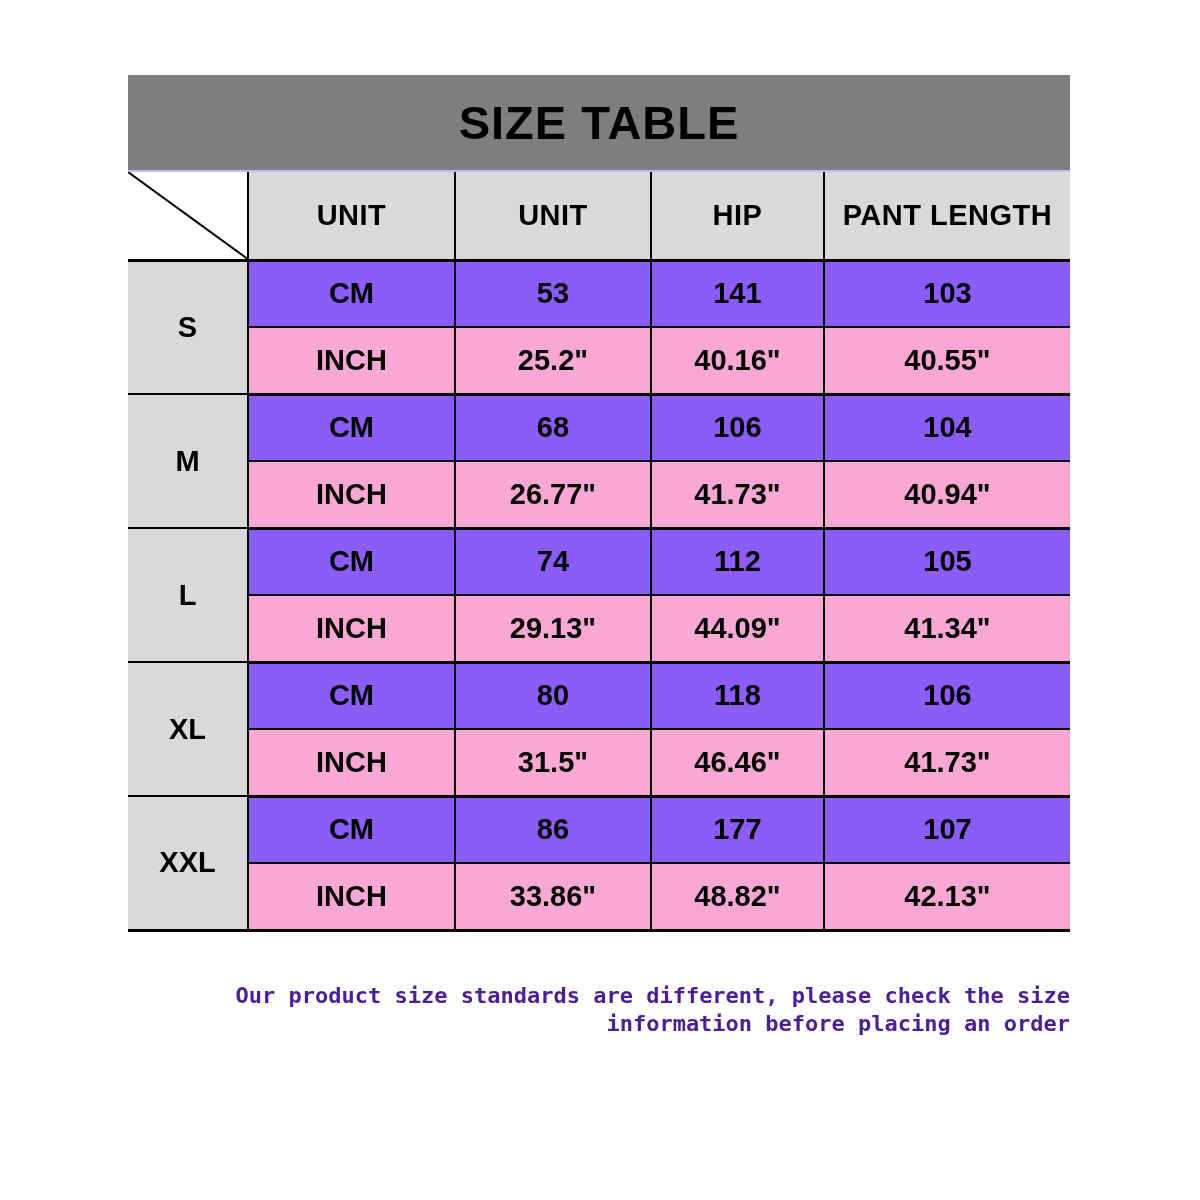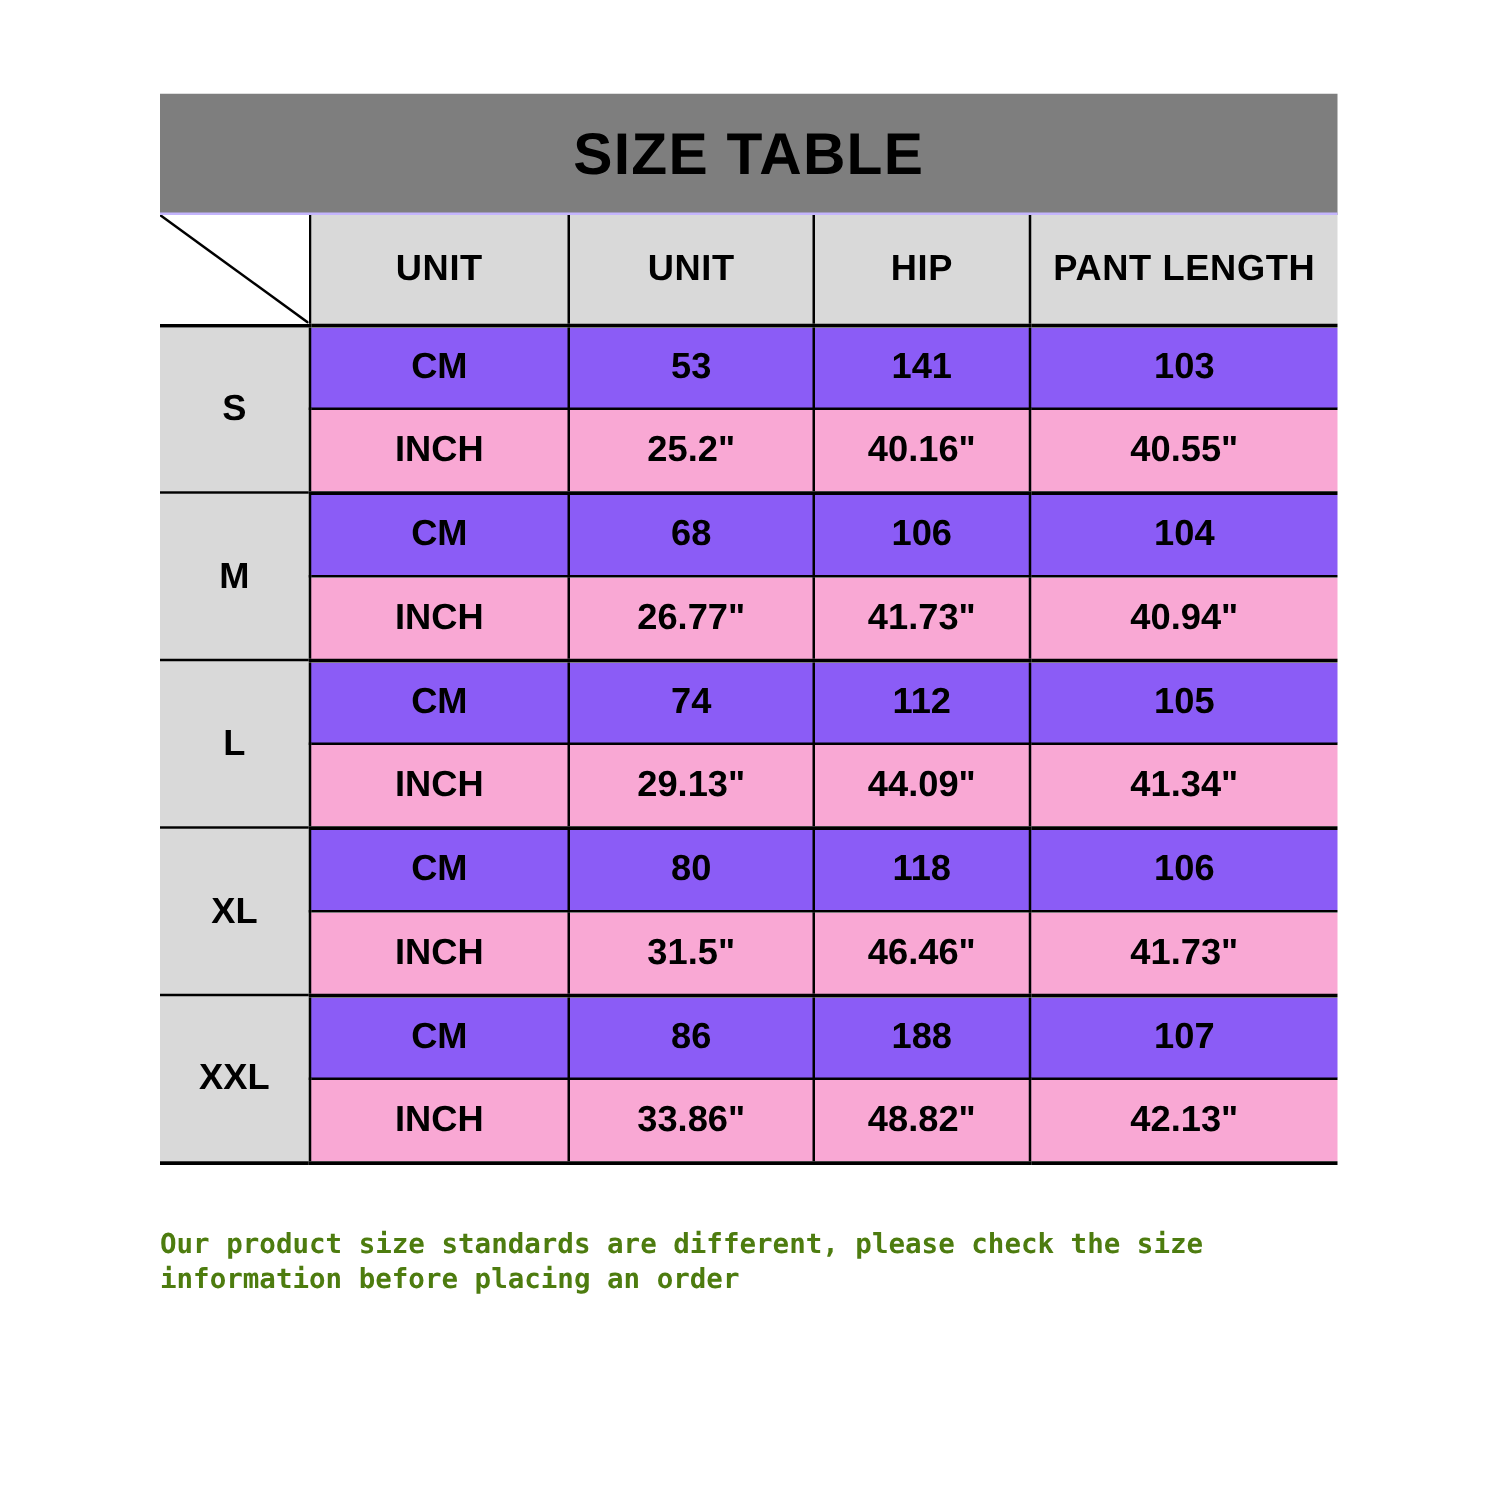--- a/index.html
+++ b/index.html
@@ -68,26 +68,26 @@
   }
   .size-table tbody tr { height: 67px; }
   .size-table tbody tr.cm-row td { background: #8b5cf6; }
   .size-table tbody tr.inch-row td {
     background: #f9a8d4;
     border-bottom-width: 3px;
   }
   .size-table tbody th.size-cell { background: #d9d9d9; }
   .footer {
     margin-top: 50px;
-    text-align: left;
+    text-align: right;
     font-family: "DejaVu Sans Mono", "Liberation Mono", monospace;
     font-weight: 700;
     font-size: 22px;
     line-height: 28px;
-    color: #4d7c0f;
+    color: #4c1d95;
   }
 </style>
 </head>
 <body>
 
 <div class="content">
 
   <div class="banner">
     <span class="banner-title">SIZE TABLE</span>
   </div>
@@ -167,21 +167,21 @@
         <td>INCH</td>
         <td>31.5"</td>
         <td>46.46"</td>
         <td>41.73"</td>
       </tr>
 
       <tr class="cm-row">
         <th class="size-cell" rowspan="2">XXL</th>
         <td>CM</td>
         <td>86</td>
-        <td>188</td>
+        <td>177</td>
         <td>107</td>
       </tr>
       <tr class="inch-row">
         <td>INCH</td>
         <td>33.86"</td>
         <td>48.82"</td>
         <td>42.13"</td>
       </tr>
     </tbody>
   </table>

